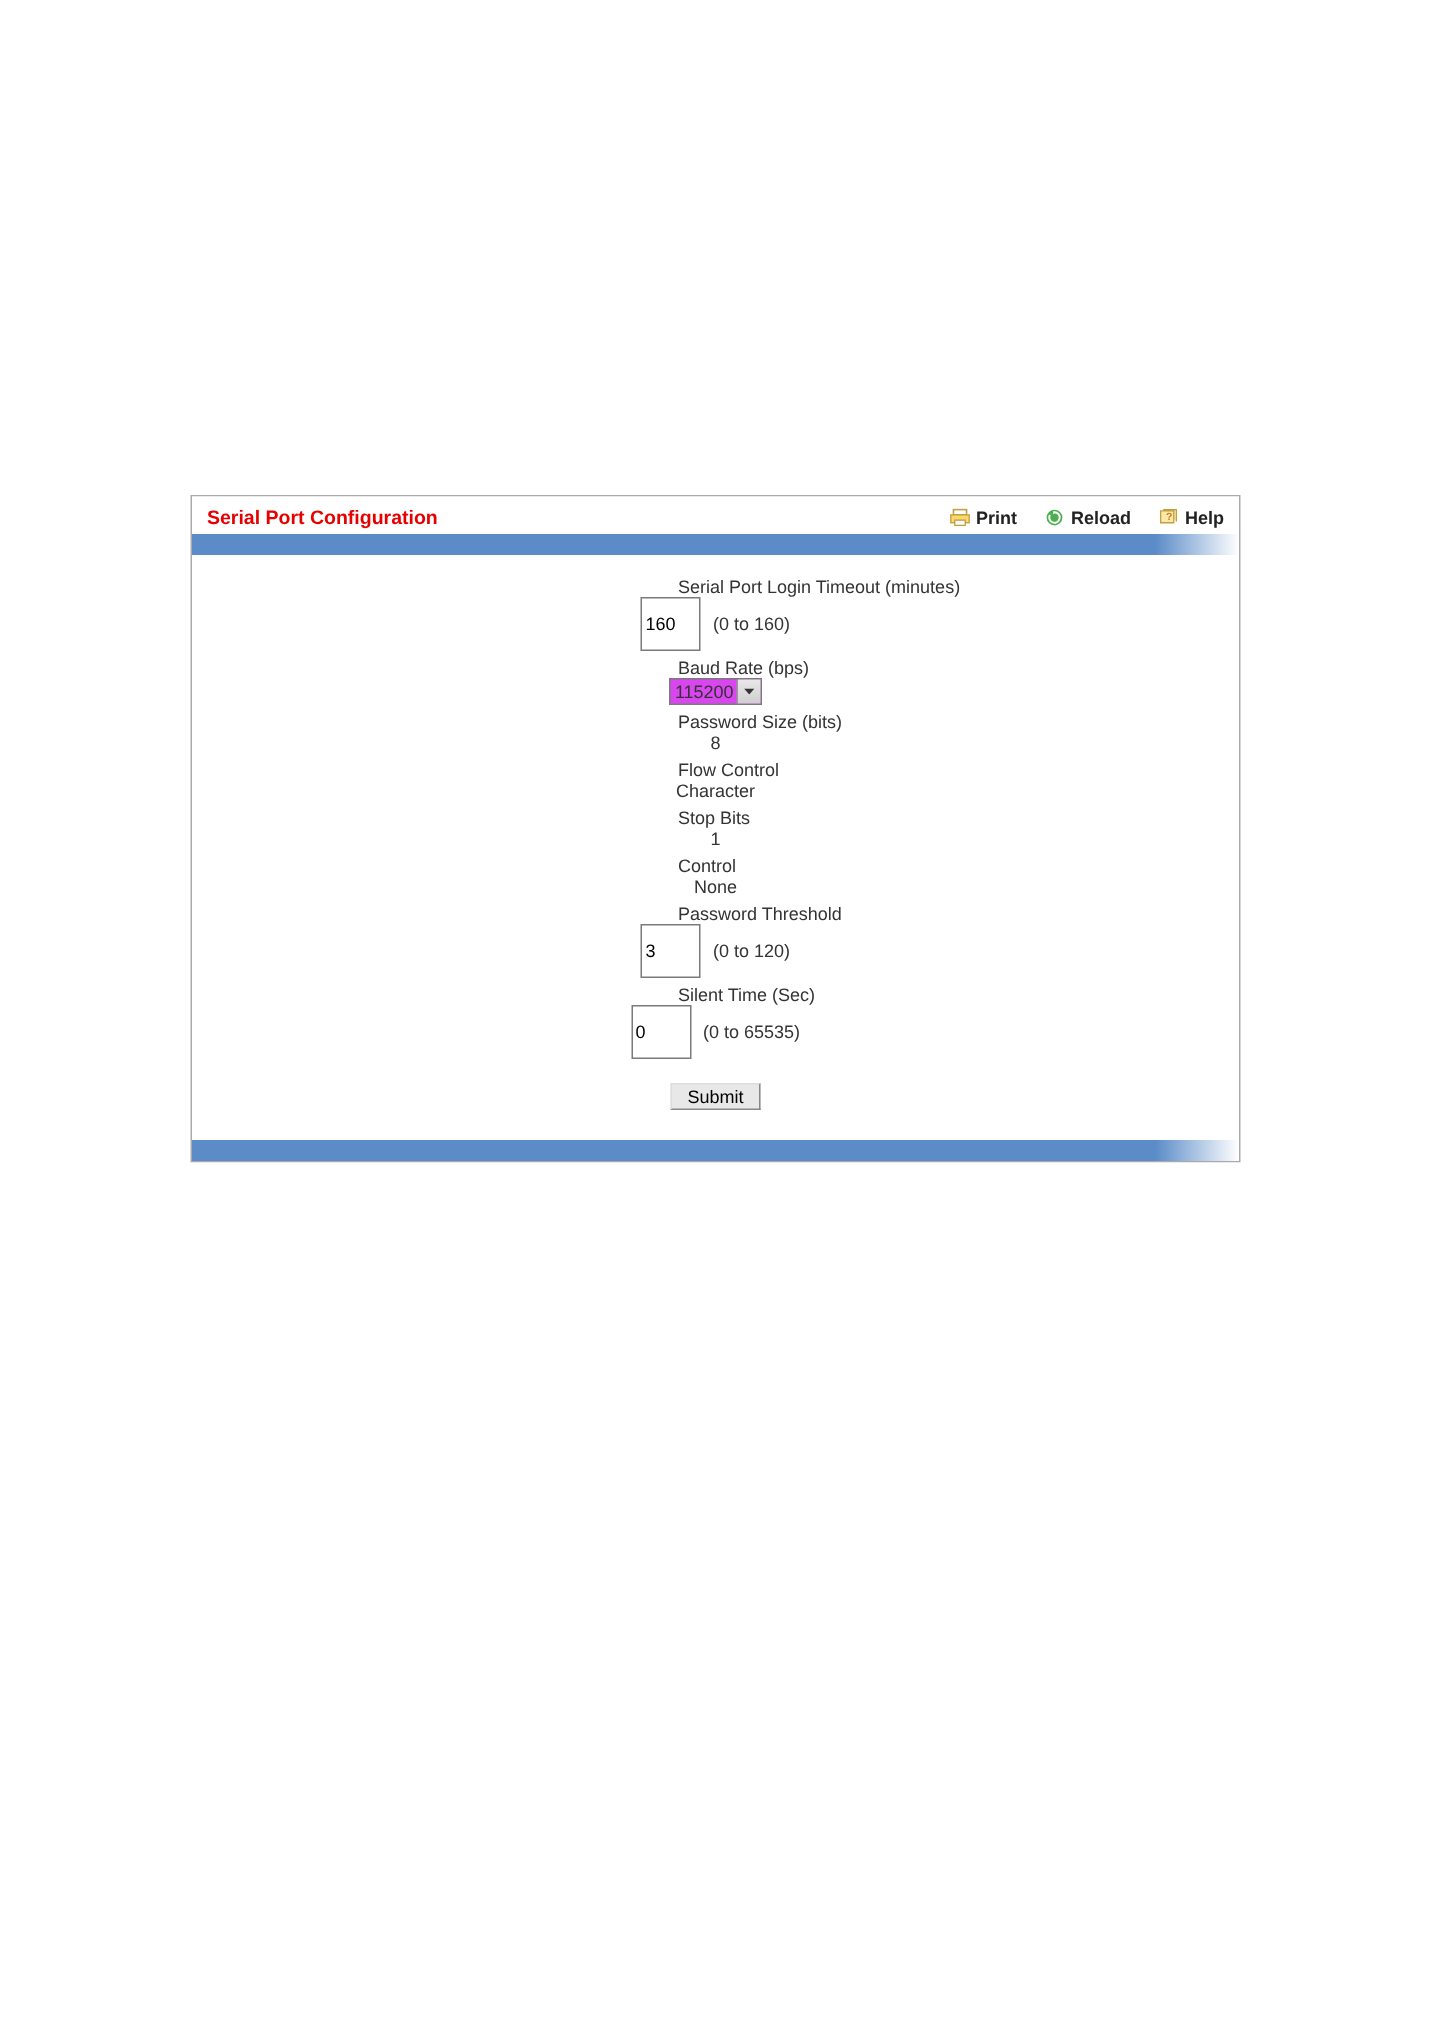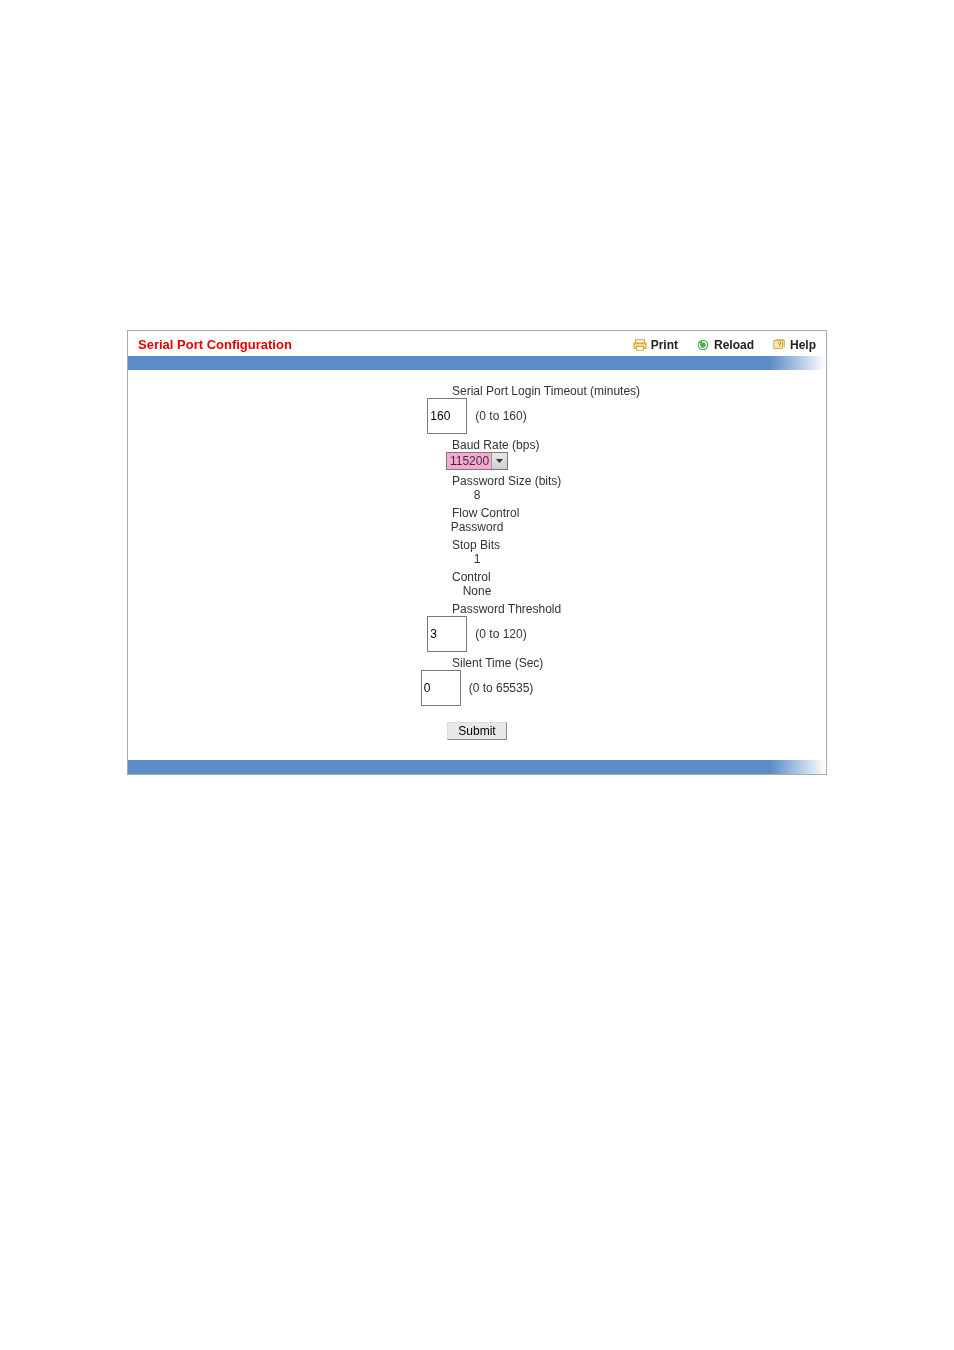--- a/index.html
+++ b/index.html
@@ -81,21 +81,21 @@
       border: 1px solid #7a7a7a;
       font-family: Tahoma, Arial, sans-serif;
       font-size: 12px;
       padding: 17px 2px;
     }
     .select-wrap {
       display: inline-flex;
       align-items: center;
       border: 1px solid #7a7a7a;
       height: 18px;
-      background: #f9a8d4;
+      background: #d946ef;
       padding-left: 3px;
     }
     .select-value {
       font-size: 12px;
       padding-right: 2px;
     }
     .select-arrow {
       width: 16px;
       height: 16px;
       background: linear-gradient(#e8e8e8, #cfcfcf);
@@ -199,21 +199,21 @@
     <div class="form-row">
       <div class="form-label">Password Size (bits)</div>
       <div class="form-value">
         <span>8</span>
       </div>
     </div>
 
     <div class="form-row">
       <div class="form-label">Flow Control</div>
       <div class="form-value">
-        <span>Password</span>
+        <span>Character</span>
       </div>
     </div>
 
     <div class="form-row">
       <div class="form-label">Stop Bits</div>
       <div class="form-value">
         <span>1</span>
       </div>
     </div>
 

